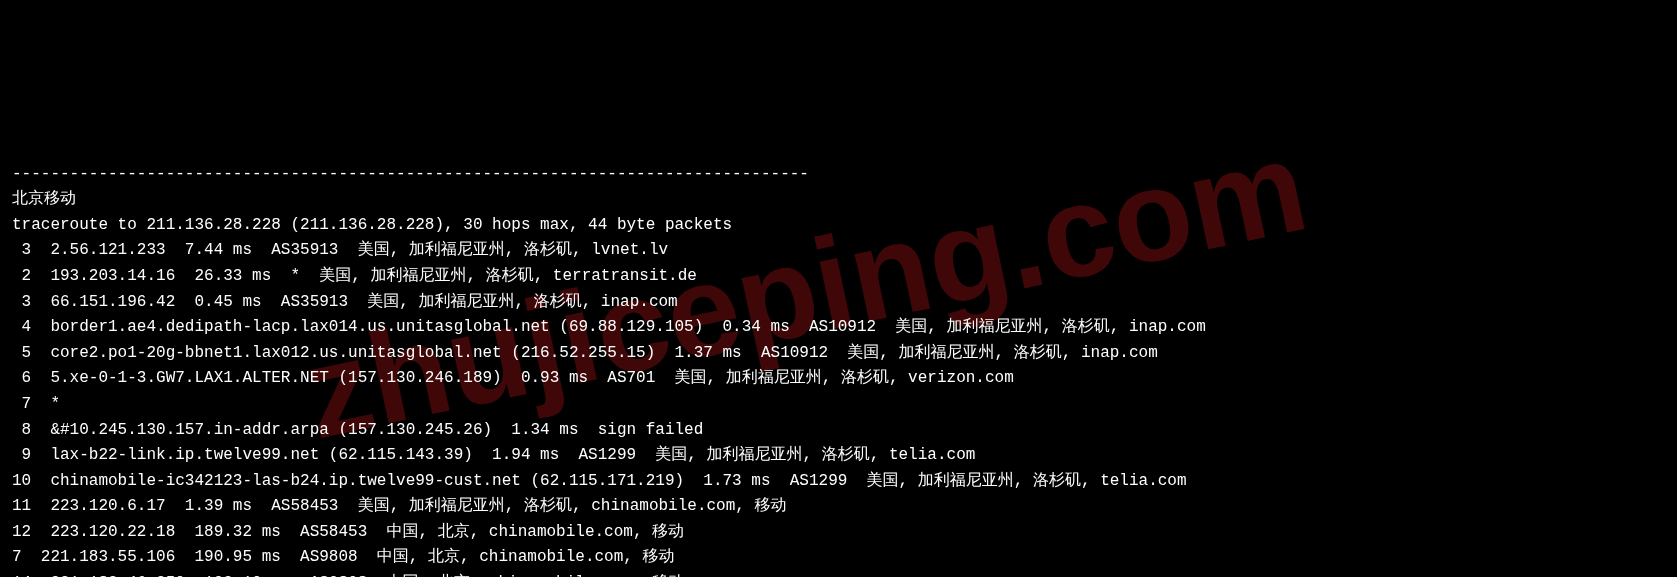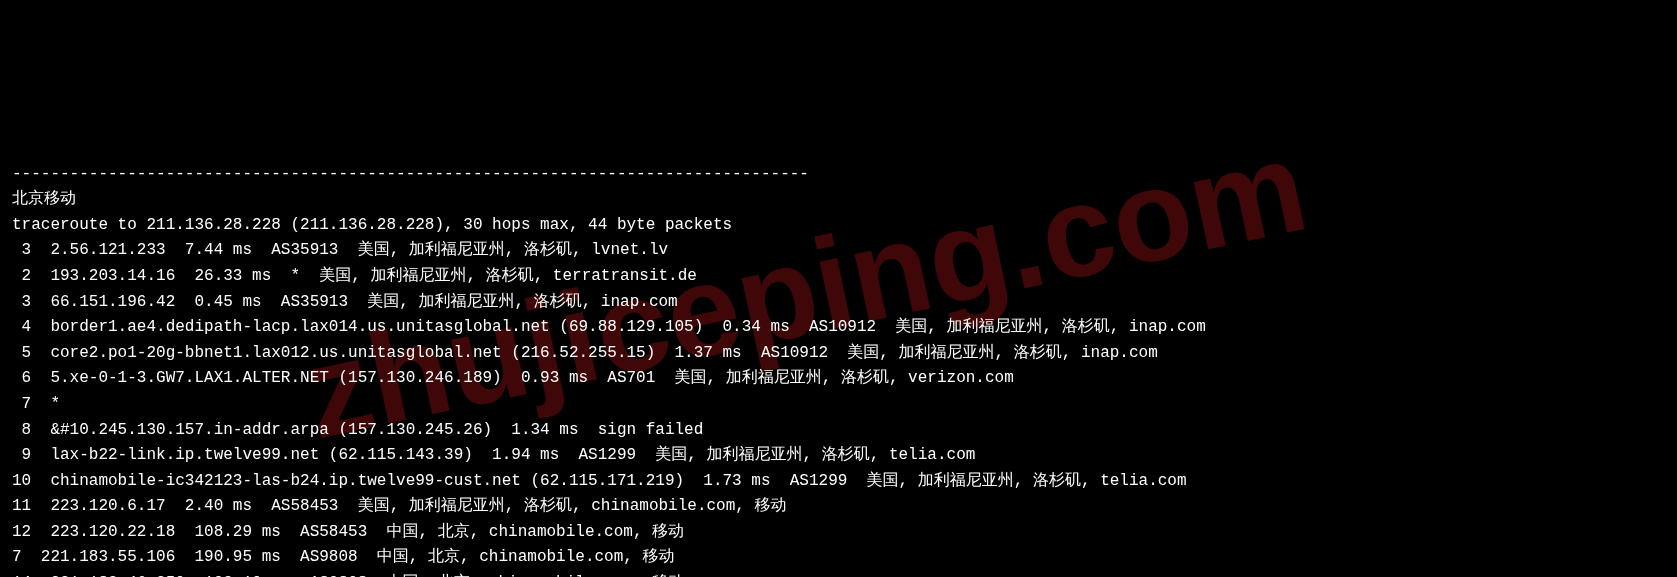--- a/index.html
+++ b/index.html
@@ -54,22 +54,22 @@
 <span> 3  2.56.121.233  7.44 ms  AS35913  美国, 加利福尼亚州, 洛杉矶, lvnet.lv</span>
 <span> 2  193.203.14.16  26.33 ms  *  美国, 加利福尼亚州, 洛杉矶, terratransit.de</span>
 <span> 3  66.151.196.42  0.45 ms  AS35913  美国, 加利福尼亚州, 洛杉矶, inap.com</span>
 <span> 4  border1.ae4.dedipath-lacp.lax014.us.unitasglobal.net (69.88.129.105)  0.34 ms  AS10912  美国, 加利福尼亚州, 洛杉矶, inap.com</span>
 <span> 5  core2.po1-20g-bbnet1.lax012.us.unitasglobal.net (216.52.255.15)  1.37 ms  AS10912  美国, 加利福尼亚州, 洛杉矶, inap.com</span>
 <span> 6  5.xe-0-1-3.GW7.LAX1.ALTER.NET (157.130.246.189)  0.93 ms  AS701  美国, 加利福尼亚州, 洛杉矶, verizon.com</span>
 <span> 7  *</span>
 <span> 8  &amp;#10.245.130.157.in-addr.arpa (157.130.245.26)  1.34 ms  sign failed</span>
 <span> 9  lax-b22-link.ip.twelve99.net (62.115.143.39)  1.94 ms  AS1299  美国, 加利福尼亚州, 洛杉矶, telia.com</span>
 <span>10  chinamobile-ic342123-las-b24.ip.twelve99-cust.net (62.115.171.219)  1.73 ms  AS1299  美国, 加利福尼亚州, 洛杉矶, telia.com</span>
-<span>11  223.120.6.17  2.40 ms  AS58453  美国, 加利福尼亚州, 洛杉矶, chinamobile.com, 移动</span>
-<span>12  223.120.22.18  108.29 ms  AS58453  中国, 北京, chinamobile.com, 移动</span>
+<span>11  223.120.6.17  1.39 ms  AS58453  美国, 加利福尼亚州, 洛杉矶, chinamobile.com, 移动</span>
+<span>12  223.120.22.18  189.32 ms  AS58453  中国, 北京, chinamobile.com, 移动</span>
 <span>7  221.183.55.106  190.95 ms  AS9808  中国, 北京, chinamobile.com, 移动</span>
 <span>14  221.183.46.250  192.10 ms  AS9808  中国, 北京, chinamobile.com, 移动</span>
 
 
 </div>
 
 
 
 
 </body></html>

